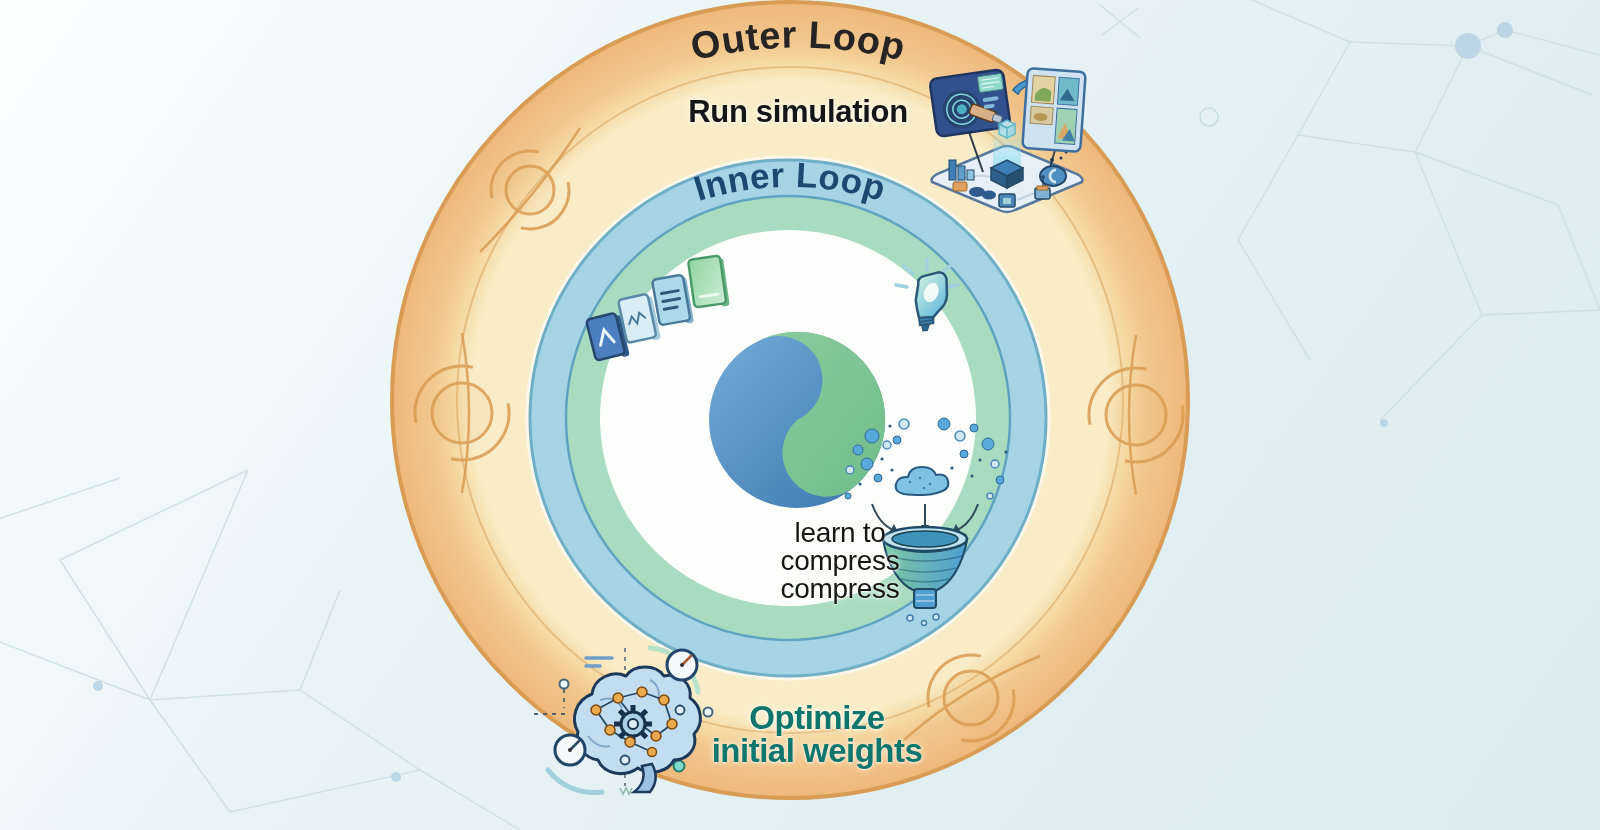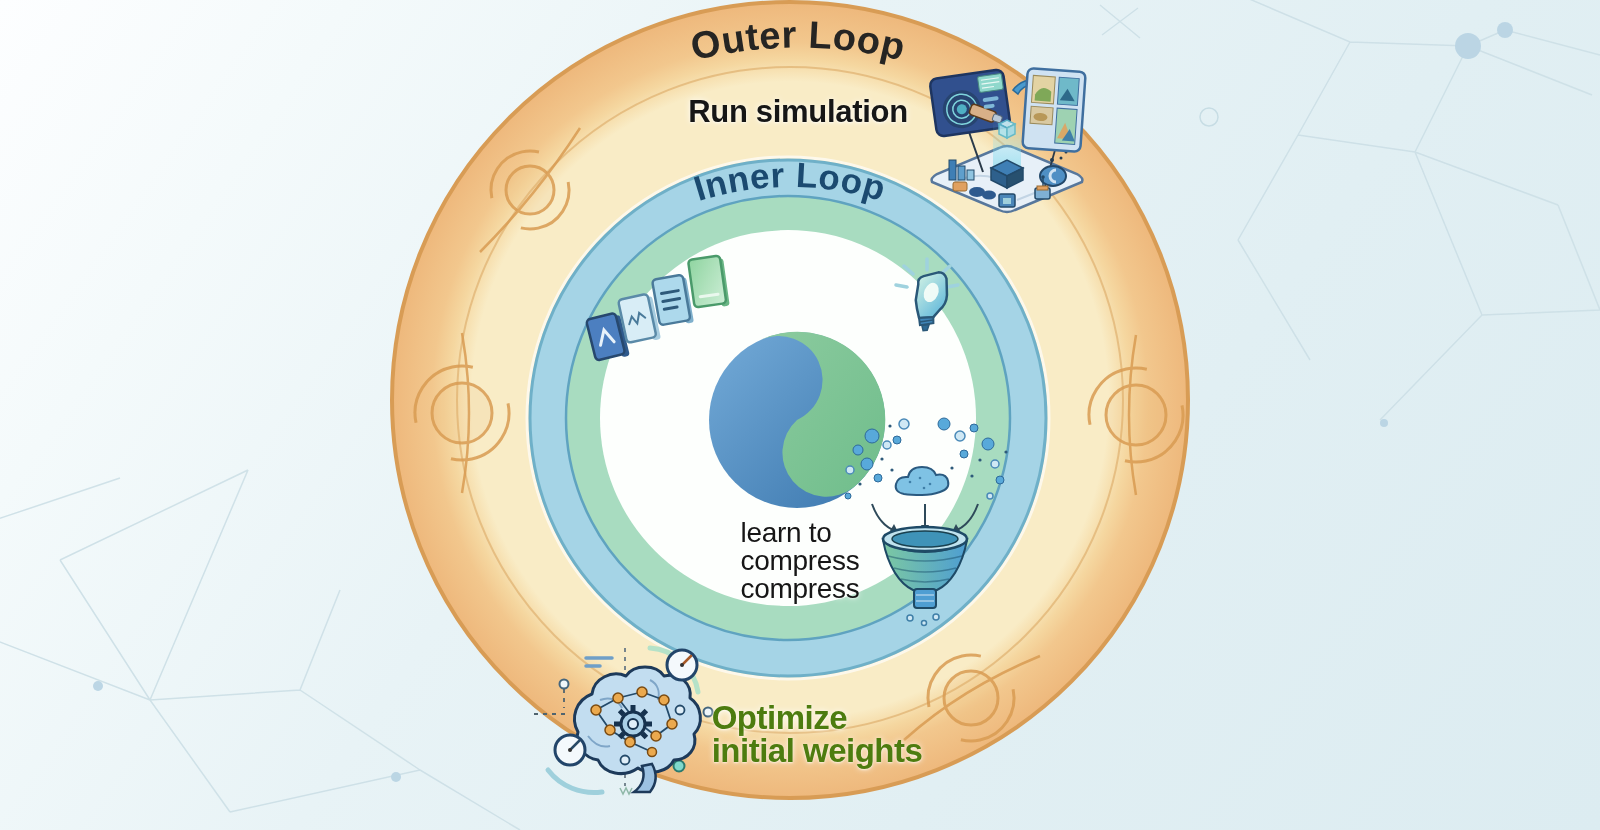--- a/index.html
+++ b/index.html
@@ -3,26 +3,26 @@
 <meta charset="utf-8">
 <style>
   html,body{margin:0;padding:0;}
   body{
     width:1600px;height:830px;overflow:hidden;
     font-family:"Liberation Sans",sans-serif;
     background:linear-gradient(125deg,#fdfeff 0%,#f4fafb 16%,#e8f3f6 40%,#e1eff3 68%,#dcecf1 100%);
   }
   .stage{position:relative;width:1600px;height:830px;}
   .stage > svg{position:absolute;left:0;top:0;}
-  .txt{position:absolute;transform:translateX(-50%);text-align:left;color:#161616;
+  .txt{position:absolute;transform:translateX(-50%);text-align:center;color:#161616;
        text-shadow:0 0 6px rgba(255,255,255,.85),0 1px 2px rgba(255,255,255,.6);}
   .run{font-size:31px;font-weight:600;letter-spacing:-.3px;}
   .mid{font-size:28px;font-weight:500;line-height:32px;letter-spacing:-.3px;}
-  .cmp{font-size:28px;font-weight:500;line-height:28px;letter-spacing:-.3px;}
-  .opt{font-size:33px;font-weight:700;line-height:33px;letter-spacing:-.5px;color:#4d7c0f;}
+  .cmp{font-size:28px;font-weight:500;line-height:28px;letter-spacing:-.3px;margin-left:40px;}
+  .opt{font-size:33px;font-weight:700;line-height:33px;letter-spacing:-.5px;color:#0f766e;}
   .arcText{font-weight:700;letter-spacing:.5px;}
 </style>
 </head>
 <body>
 
 <div class="stage">
 <svg width="1600" height="830" viewBox="0 0 1600 830">
   <defs>
     <radialGradient id="gOuter" cx="50%" cy="50%" r="50%">
       <stop offset="0" stop-color="#f9ecc6"></stop>

